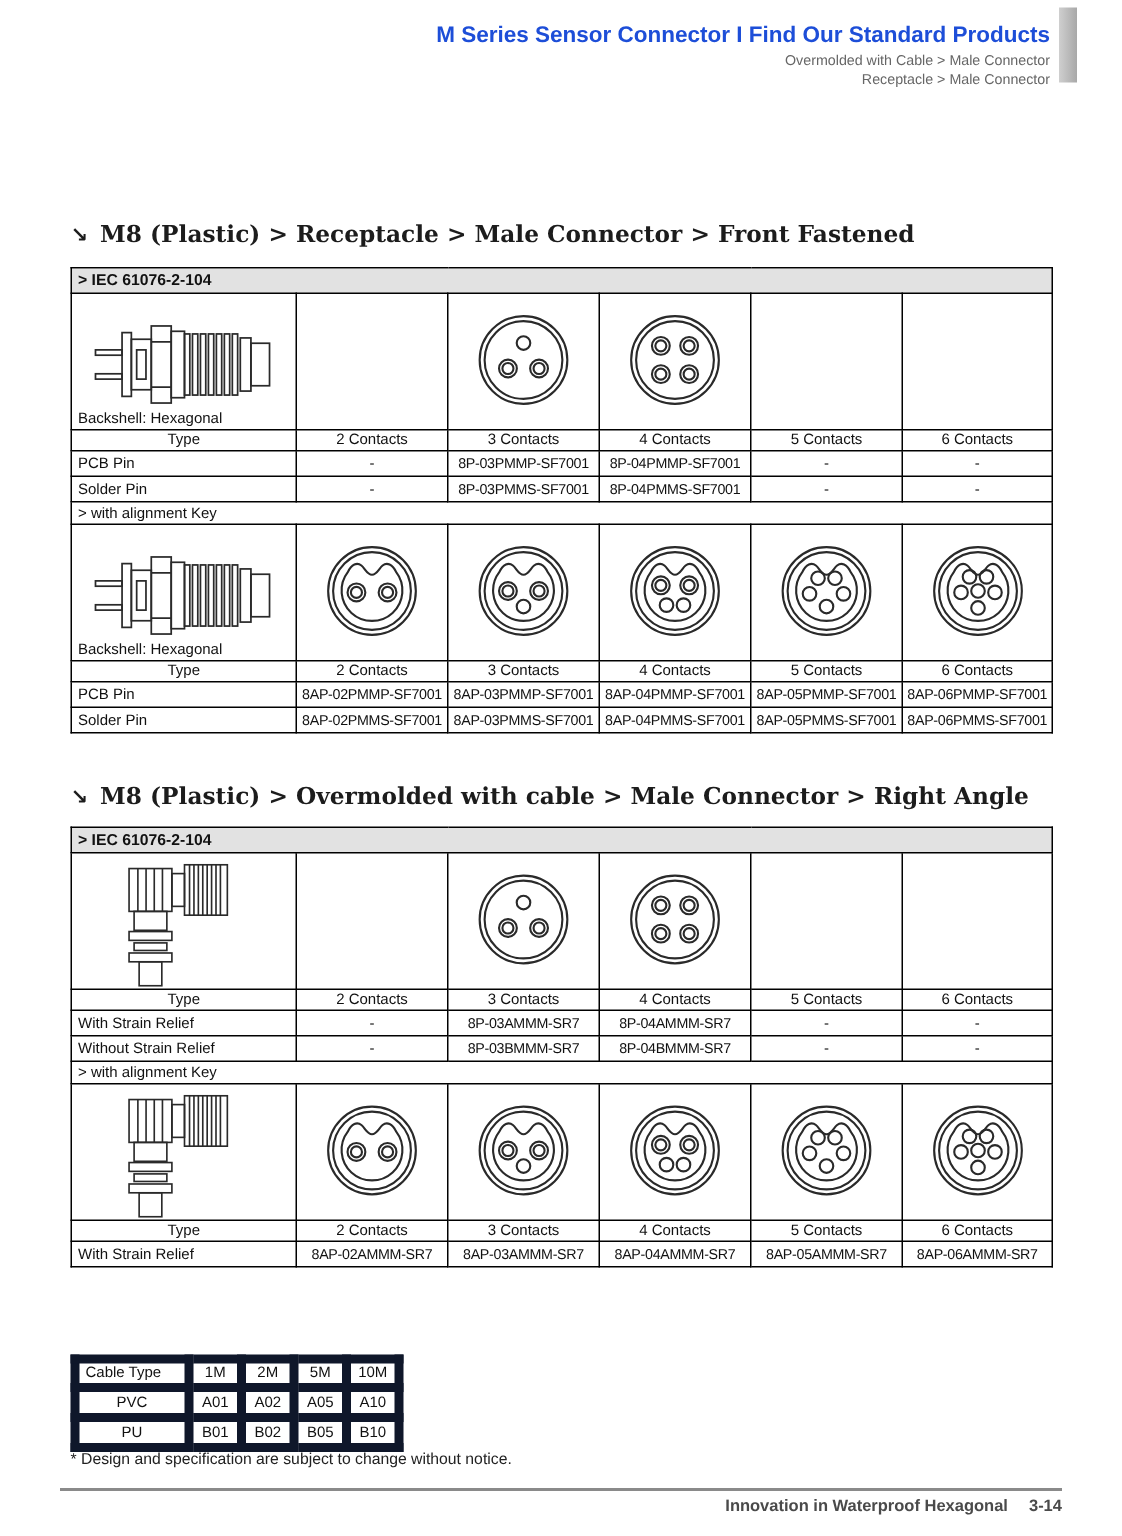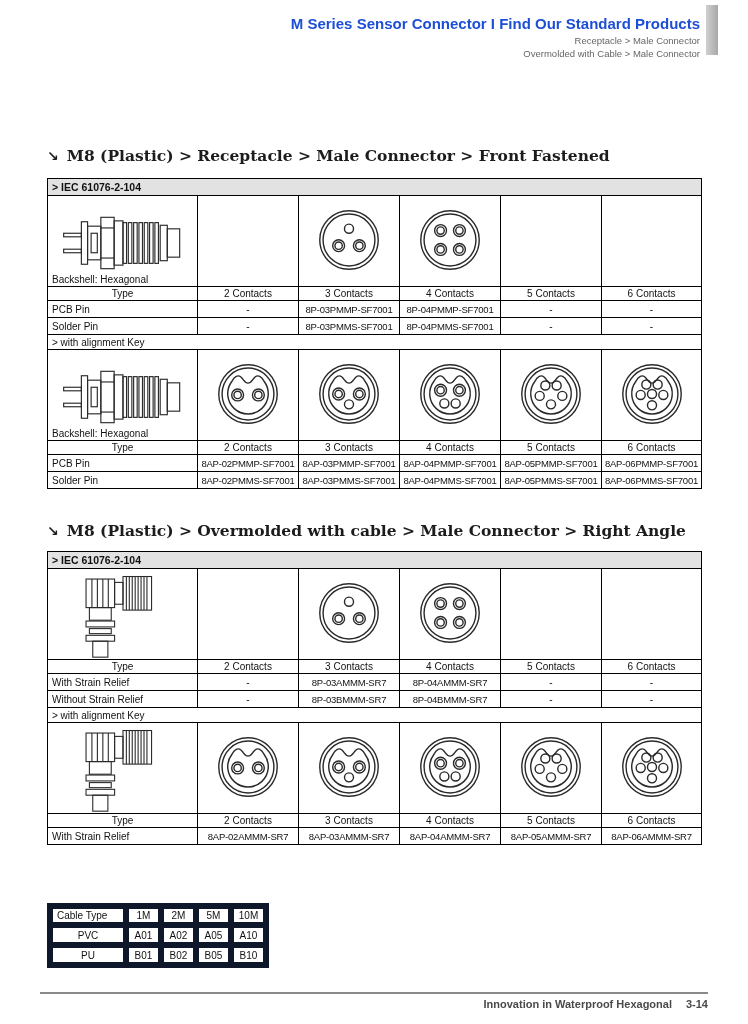--- a/index.html
+++ b/index.html
@@ -47,22 +47,22 @@
   .foot-text { position:absolute; right:40px; top:998px; font-size:11px; font-weight:bold; color:#4a4a4a; }
   .foot-text .pg { margin-left:14px; }
 </style>
 </head>
 <body>
 
 <div class="page">
 
   <div class="hdr">
     <div class="hdr-title">M Series Sensor Connector I Find Our Standard Products</div>
+    <div class="hdr-bc">Overmolded with Cable &gt; Male Connector</div>
     <div class="hdr-bc">Receptacle &gt; Male Connector</div>
-    <div class="hdr-bc">Overmolded with Cable &gt; Male Connector</div>
   </div>
   <div class="edge-tab"></div>
 
   <div class="sec-title" style="top:146px;">
     <span class="sec-arrow">↘</span><span>M8 (Plastic) &gt; Receptacle &gt; Male Connector &gt; Front Fastened</span>
   </div>
   <table class="prod" style="top:178px;" id="table-0">
       <colgroup>
         <col style="width:150px">
         <col style="width:101px">
@@ -469,18 +469,19 @@
         <tr>
           <td>PU</td>
           <td>B01</td>
           <td>B02</td>
           <td>B05</td>
           <td>B10</td>
         </tr>
       </tbody>
     </table>
 
+  <div class="footnote">* Design and specification are subject to change without notice.</div>
   <div class="foot-rule"></div>
   <div class="foot-text">
     <span>Innovation in Waterproof Hexagonal</span><span class="pg">3-14</span>
   </div>
 
 </div>
 
 </body></html>

